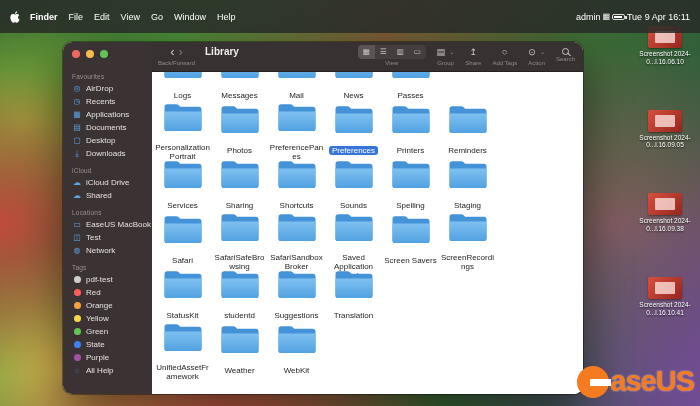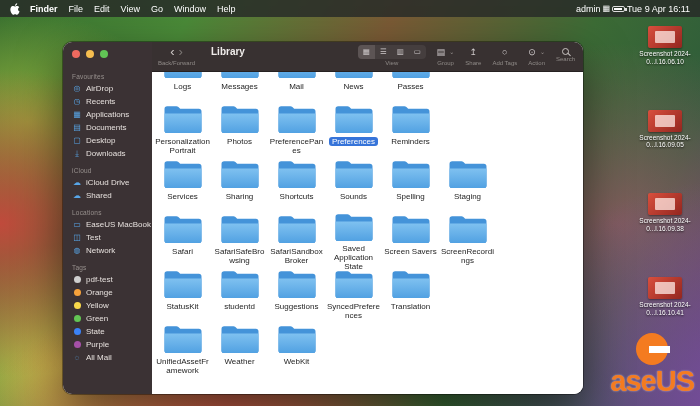--- a/index.html
+++ b/index.html
@@ -11,21 +11,21 @@
       radial-gradient(420px 300px at 30% 115%, #e0584a 0%, rgba(224,88,74,0) 60%),
       radial-gradient(380px 280px at 0% 55%, #c04a3c 0%, rgba(192,74,60,0) 55%),
       radial-gradient(300px 220px at 10% 90%, #d2c44e 0%, rgba(210,196,78,0) 55%),
       radial-gradient(260px 200px at 4% 30%, #8fae3c 0%, rgba(143,174,60,0) 55%),
       radial-gradient(520px 380px at 108% 100%, #7b4fa0 0%, rgba(123,79,160,0) 60%),
       radial-gradient(420px 300px at 88% 55%, rgba(194,90,122,.55) 0%, rgba(194,90,122,0) 60%),
       linear-gradient(115deg, #39702f 0%, #4a8a38 22%, #7a5a35 45%, #3c6b35 68%, #2f5c3a 85%, #4a3e66 100%);
   }
 
   
-  .menubar{position:absolute;top:0;left:0;right:0;height:17px;background:rgba(40,44,40,.85);
+  .menubar{position:absolute;top:0;left:0;right:0;height:33px;background:rgba(40,44,40,.85);
     display:flex;align-items:center;padding:0 10px;color:#fff;font-size:9px;z-index:60;}
   .mleft{display:flex;gap:11px;align-items:center;margin-left:10px;}
   .menu-item{cursor:default;}
   .menu-item.bold{font-weight:bold;}
   .mright{margin-left:auto;display:flex;gap:2px;align-items:center;}
   .mi{font-size:8px;}
   .battery{width:13px;height:6px;border:1px solid #ddd;border-radius:2px;position:relative;display:inline-block;}
   .battery::before{content:'';position:absolute;left:1px;top:1px;bottom:1px;width:8px;background:#fff;}
   .battery::after{content:'';position:absolute;right:-3px;top:1px;width:2px;height:3px;background:#ddd;}
 
@@ -49,43 +49,43 @@
   .sb-dot{width:7px;height:7px;border-radius:50%;flex:0 0 7px;margin:0 1.5px;}
 
   
   .toolbar{position:absolute;left:89px;top:0;right:0;height:30px;background:#383131;border-bottom:1px solid #262121;
     display:flex;align-items:flex-start;padding:3px 8px 0 6px;color:#c9c4c2;}
   .tb-group{display:flex;flex-direction:column;align-items:center;gap:0;}
   .tb-row{display:flex;align-items:center;gap:4px;height:14px;}
   .arrow{font-size:13px;line-height:12px;color:#cfcac8;cursor:default;}
   .arrow.dim{color:#7d7775;}
   .tb-label{font-size:6px;color:#8f8a87;margin-top:1px;white-space:nowrap;}
-  .win-title{font-size:10px;font-weight:bold;color:#efecea;margin:1px 0 0 16px;text-align:right;}
+  .win-title{font-size:10px;font-weight:bold;color:#efecea;margin:1px 0 0 10px;text-align:right;}
   .tb-right{margin-left:auto;display:flex;gap:11px;align-items:flex-start;}
   .seg{display:flex;background:#453e3e;border-radius:4px;overflow:hidden;height:14px;}
   .seg-btn{font-size:7.5px;padding:2px 5px;color:#cfcacb;line-height:10px;}
   .seg-btn.active{background:#5c5454;}
   .tbi{font-size:9px;line-height:14px;color:#cfcacb;}
   .chev{font-size:6px;color:#9b9593;line-height:14px;}
   .mag{width:7px;height:7px;border:1.4px solid #c9c4c2;border-radius:50%;position:relative;margin-top:3px;}
   .mag::after{content:'';position:absolute;width:4px;height:1.4px;background:#c9c4c2;transform:rotate(45deg);right:-3.5px;bottom:-1px;}
 
   
   .content{position:absolute;left:89px;top:30px;right:0;bottom:0;background:#fff;overflow:hidden;}
   #folder-grid{position:absolute;top:-26px;left:2px;right:0;}
   .fg-row{display:flex;height:55px;}
   .f-cell{width:57px;display:flex;flex-direction:column;align-items:center;flex:0 0 57px;}
   .f-iconwrap{width:46px;height:34px;display:flex;align-items:center;justify-content:center;border-radius:4px;margin-top:1px;}
   .f-iconwrap.focused{background:#d4d4d4;}
-  .f-label{margin-top:1px;font-size:8px;line-height:1.15;color:#1e1e1e;text-align:center;max-width:55px;overflow-wrap:anywhere;}
+  .f-label{margin-top:10px;font-size:8px;line-height:1.15;color:#1e1e1e;text-align:center;max-width:55px;overflow-wrap:anywhere;}
   .f-label .pill{display:inline;}
   .f-label.selected .pill{background:#3674d9;color:#fff;border-radius:3px;padding:0 3px;box-decoration-break:clone;-webkit-box-decoration-break:clone;}
 
   
-  .watermark{position:absolute;right:6px;bottom:8px;display:flex;align-items:center;z-index:100;flex-direction:column;}
+  .watermark{position:absolute;right:6px;bottom:8px;display:flex;align-items:center;z-index:100;}
   .wm-mark{width:32px;height:32px;border-radius:50%;background:#f47b20;position:relative;display:inline-block;}
   .wm-mark::after{content:'';position:absolute;right:-2px;top:13px;width:21px;height:7px;background:#fff;}
   .wm-text{color:#f47b20;font-size:29px;font-weight:bold;letter-spacing:-1px;margin-left:1px;
     text-shadow:0 0 2px rgba(255,255,255,.6);}
 </style>
 </head>
 <body>
 
 <div class="menubar">
   <span style="display:flex;align-items:center;">
@@ -183,20 +183,24 @@
         <div class="sb-item">
           <span class="sb-icon">◍</span>
           <span>Network</span>
         </div>
         <div class="sb-title">Tags</div>
         <div class="sb-item">
           <span class="sb-dot" style="background: rgb(207, 207, 207);"></span>
           <span>pdf-test</span>
         </div>
         <div class="sb-item">
+          <span class="sb-dot" style="background: rgb(255, 92, 92);"></span>
+          <span>Red</span>
+        </div>
+        <div class="sb-item">
           <span class="sb-dot" style="background: rgb(247, 162, 59);"></span>
           <span>Orange</span>
         </div>
         <div class="sb-item">
           <span class="sb-dot" style="background: rgb(248, 216, 74);"></span>
           <span>Yellow</span>
         </div>
         <div class="sb-item">
           <span class="sb-dot" style="background: rgb(99, 197, 84);"></span>
           <span>Green</span>
@@ -204,21 +208,21 @@
         <div class="sb-item">
           <span class="sb-dot" style="background: rgb(59, 130, 247);"></span>
           <span>State</span>
         </div>
         <div class="sb-item">
           <span class="sb-dot" style="background: rgb(165, 80, 167);"></span>
           <span>Purple</span>
         </div>
         <div class="sb-item">
           <span class="sb-icon">◌</span>
-          <span>All Mail</span>
+          <span>All Help</span>
         </div>
       </div>
   </div>
 
   <div class="toolbar">
     <div class="tb-group">
       <div class="tb-row">
         <span class="arrow">‹</span>
         <span class="arrow dim">›</span>
       </div>
@@ -415,20 +419,35 @@
                 <defs>
                   <linearGradient id="fg" x1="0" y1="0" x2="0" y2="1">
                     <stop offset="0" stop-color="#7fc1f0"></stop>
                     <stop offset="1" stop-color="#51a1e2"></stop>
                   </linearGradient>
                 </defs>
                 <path d="M1.5 5c0-1.7 1-2.7 2.6-2.7h9.3c.8 0 1.4.2 2 .8l1.8 1.6h18.7c1.6 0 2.6 1 2.6 2.7v19c0 1.7-1 2.7-2.6 2.7H4.1c-1.6 0-2.6-1-2.6-2.7z" fill="#4493d9"></path>
                 <path d="M1.5 9.5h37v16.9c0 1.7-1 2.7-2.6 2.7H4.1c-1.6 0-2.6-1-2.6-2.7z" fill="url(#fg)"></path>
               </svg>
             </div>
+            <div class="f-label"><span class="pill">Printers</span></div>
+          </div>
+          <div class="f-cell">
+            <div class="f-iconwrap">
+              <svg width="40" height="31" viewBox="0 0 40 31">
+                <defs>
+                  <linearGradient id="fg" x1="0" y1="0" x2="0" y2="1">
+                    <stop offset="0" stop-color="#7fc1f0"></stop>
+                    <stop offset="1" stop-color="#51a1e2"></stop>
+                  </linearGradient>
+                </defs>
+                <path d="M1.5 5c0-1.7 1-2.7 2.6-2.7h9.3c.8 0 1.4.2 2 .8l1.8 1.6h18.7c1.6 0 2.6 1 2.6 2.7v19c0 1.7-1 2.7-2.6 2.7H4.1c-1.6 0-2.6-1-2.6-2.7z" fill="#4493d9"></path>
+                <path d="M1.5 9.5h37v16.9c0 1.7-1 2.7-2.6 2.7H4.1c-1.6 0-2.6-1-2.6-2.7z" fill="url(#fg)"></path>
+              </svg>
+            </div>
             <div class="f-label"><span class="pill">Reminders</span></div>
           </div>
         </div>
         <div class="fg-row">
           <div class="f-cell">
             <div class="f-iconwrap">
               <svg width="40" height="31" viewBox="0 0 40 31">
                 <defs>
                   <linearGradient id="fg" x1="0" y1="0" x2="0" y2="1">
                     <stop offset="0" stop-color="#7fc1f0"></stop>
@@ -647,35 +666,20 @@
                   <linearGradient id="fg" x1="0" y1="0" x2="0" y2="1">
                     <stop offset="0" stop-color="#7fc1f0"></stop>
                     <stop offset="1" stop-color="#51a1e2"></stop>
                   </linearGradient>
                 </defs>
                 <path d="M1.5 5c0-1.7 1-2.7 2.6-2.7h9.3c.8 0 1.4.2 2 .8l1.8 1.6h18.7c1.6 0 2.6 1 2.6 2.7v19c0 1.7-1 2.7-2.6 2.7H4.1c-1.6 0-2.6-1-2.6-2.7z" fill="#4493d9"></path>
                 <path d="M1.5 9.5h37v16.9c0 1.7-1 2.7-2.6 2.7H4.1c-1.6 0-2.6-1-2.6-2.7z" fill="url(#fg)"></path>
               </svg>
             </div>
             <div class="f-label"><span class="pill">Suggestions</span></div>
-          </div>
-          <div class="f-cell">
-            <div class="f-iconwrap">
-              <svg width="40" height="31" viewBox="0 0 40 31">
-                <defs>
-                  <linearGradient id="fg" x1="0" y1="0" x2="0" y2="1">
-                    <stop offset="0" stop-color="#7fc1f0"></stop>
-                    <stop offset="1" stop-color="#51a1e2"></stop>
-                  </linearGradient>
-                </defs>
-                <path d="M1.5 5c0-1.7 1-2.7 2.6-2.7h9.3c.8 0 1.4.2 2 .8l1.8 1.6h18.7c1.6 0 2.6 1 2.6 2.7v19c0 1.7-1 2.7-2.6 2.7H4.1c-1.6 0-2.6-1-2.6-2.7z" fill="#4493d9"></path>
-                <path d="M1.5 9.5h37v16.9c0 1.7-1 2.7-2.6 2.7H4.1c-1.6 0-2.6-1-2.6-2.7z" fill="url(#fg)"></path>
-              </svg>
-            </div>
-            <div class="f-label"><span class="pill">SyncedPreferences</span></div>
           </div>
           <div class="f-cell">
             <div class="f-iconwrap">
               <svg width="40" height="31" viewBox="0 0 40 31">
                 <defs>
                   <linearGradient id="fg" x1="0" y1="0" x2="0" y2="1">
                     <stop offset="0" stop-color="#7fc1f0"></stop>
                     <stop offset="1" stop-color="#51a1e2"></stop>
                   </linearGradient>
                 </defs>

